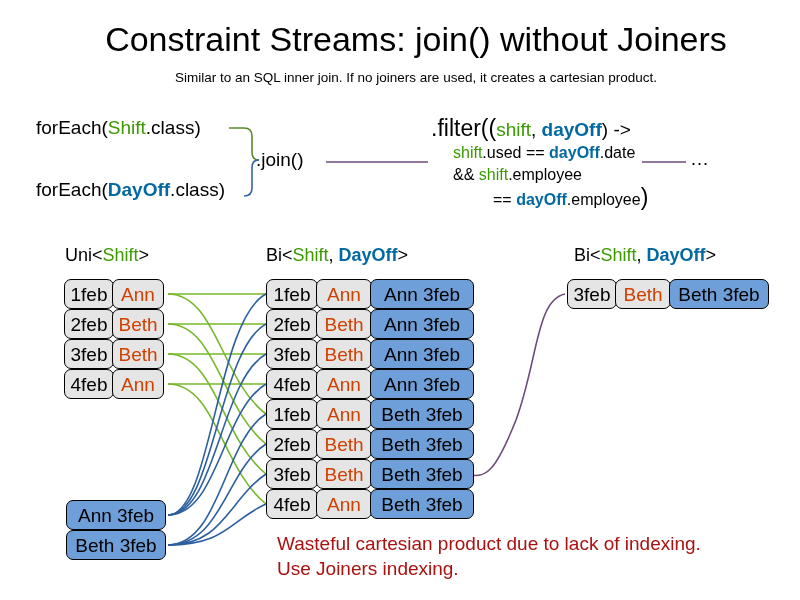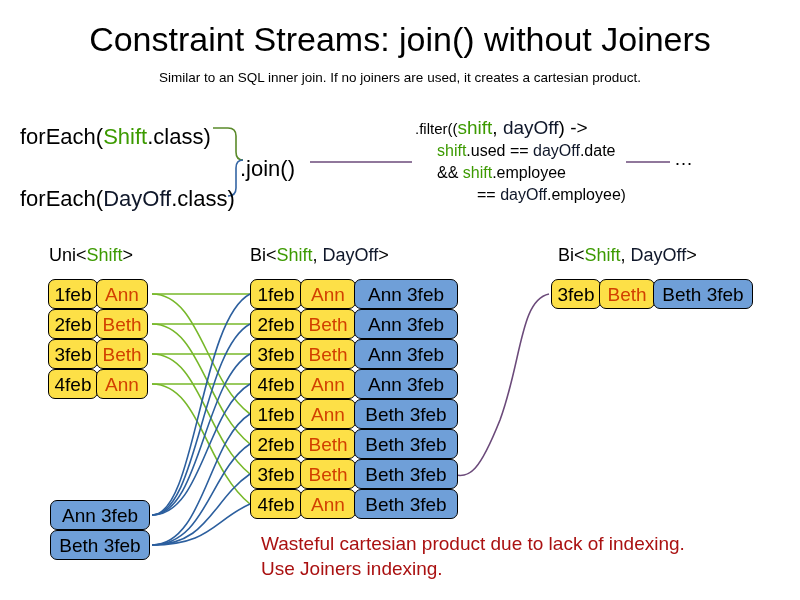--- a/index.html
+++ b/index.html
@@ -10,21 +10,21 @@
   body {
     width: 800px;
     height: 600px;
     position: relative;
     overflow: hidden;
     font-family: "Liberation Sans", sans-serif;
     color: #000000;
   }
   .stage {
     position: absolute;
-    left: 0; top: 0;
+    left: 16px; top: 0;
     width: 700px;
     height: 600px;
   }
   #wires {
     position: absolute;
     left: 0; top: 0;
     width: 800px;
     height: 600px;
     pointer-events: none;
   }
@@ -45,49 +45,48 @@
     left: 0; top: 70px;
     width: 800px;
     text-align: center;
     font-size: 13.5px;
     white-space: nowrap;
   }
 
   
   .code {
     position: absolute;
-    font-size: 22px;
+    font-size: 19px;
     white-space: nowrap;
     line-height: 1.0;
-    margin-top: 8px;
   }
   .code-foreach-shift  { left: 20px;  top: 118px; }
   .code-foreach-dayoff { left: 20px;  top: 180px; }
   .code-join           { left: 240px; top: 150px; }
   .code-filter {
     position: absolute;
     left: 415px; top: 117px;
     font-size: 16px;
     line-height: 22px;
     white-space: nowrap;
   }
   .code-filter .l1 { font-size: 19px; }
   .code-filter .l2 { display: block; padding-left: 22px; }
   .code-filter .l3 { display: block; padding-left: 22px; }
   .code-filter .l4 { display: block; padding-left: 62px; }
-  .code-filter .big { font-size: 15px; }
+  .code-filter .big { font-size: 23px; }
   .ellipsis {
     position: absolute;
     left: 674px; top: 148px;
     font-size: 19px;
     letter-spacing: 2px;
   }
 
   .shift-tok  { color: #3c9a00; }
-  .dayoff-tok { color: #0f172a; }
+  .dayoff-tok { color: #0369a1; font-weight: bold; }
 
   
   .caption {
     position: absolute;
     font-size: 18px;
     white-space: nowrap;
   }
   .cap-uni-shift   { left: 49px;  top: 245px; }
   .cap-bi-mid      { left: 250px; top: 245px; }
   .cap-bi-right    { left: 558px; top: 245px; }
@@ -105,21 +104,21 @@
     border: 1.6px solid #000000;
     border-radius: 7px;
     display: flex;
     align-items: center;
     justify-content: center;
     font-size: 19px;
     line-height: 1;
     white-space: nowrap;
     height: 30px;
   }
-  .cell.green { background: #fde047; }
+  .cell.green { background: #e5e5e5; }
   .cell.blue  { background: #6F9FD8; }
   .cell.date  { color: #000000; }
   .cell.emp   { color: #d24000; text-align: center; }
   .cell.dayoff-txt { color: #000000; }
 
   
   .col-shift .cell.date { width: 50px; }
   .col-shift .cell.emp  { width: 52px; margin-left: -2px; }
 
   

